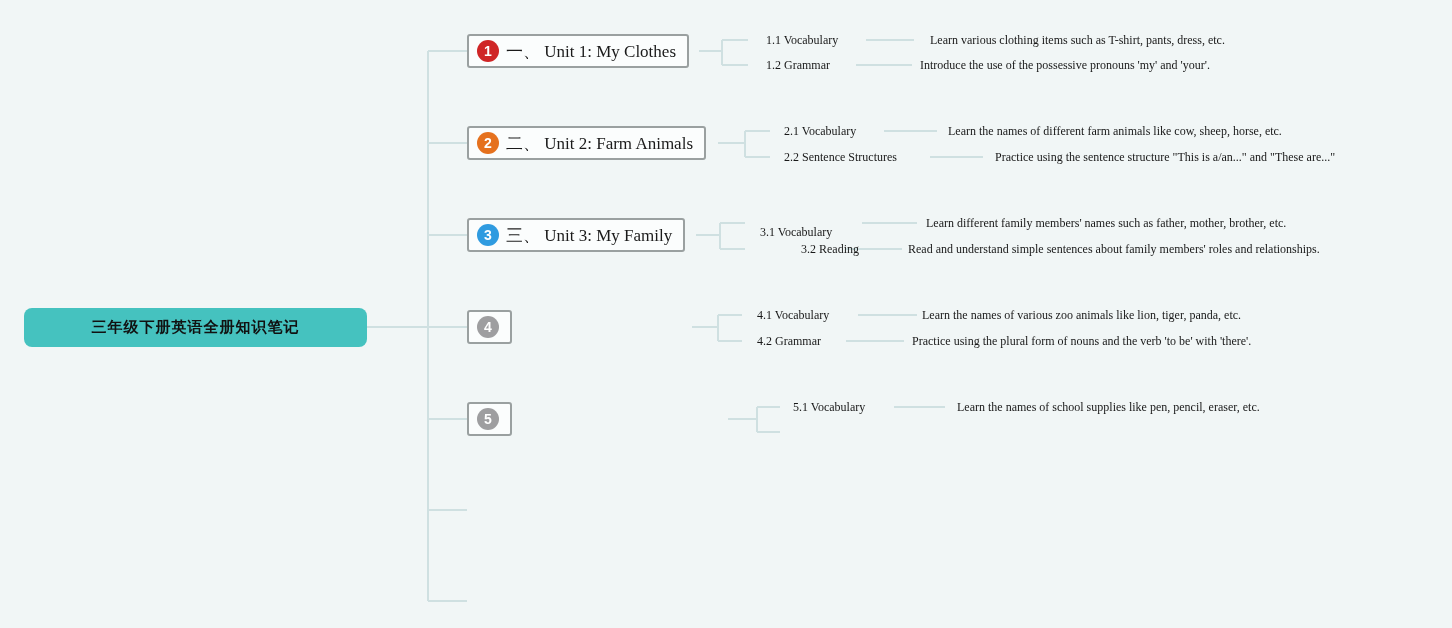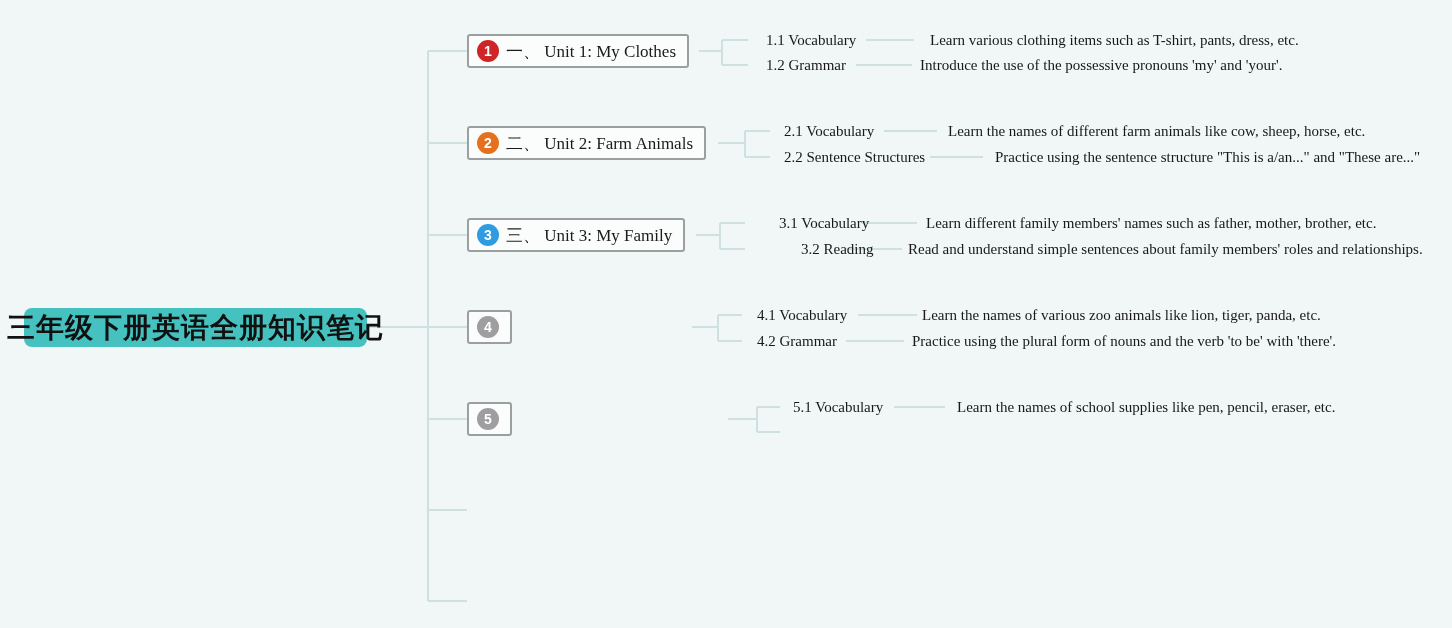--- a/index.html
+++ b/index.html
@@ -14,21 +14,21 @@
     overflow:hidden;
   }
   svg.connectors{position:absolute;left:0;top:0;width:1452px;height:628px;}
   svg.connectors path{stroke:#cfe0e1;stroke-width:2;fill:none;}
 
   .root-node{
     position:absolute;left:24px;top:308px;width:343px;height:39px;
     background:#45c2bf;border-radius:8px;
     display:flex;align-items:center;justify-content:center;
     font-family:"Liberation Sans", sans-serif;
-    font-weight:bold;font-size:28px;color:#111;
+    font-weight:bold;font-size:15px;color:#111;
     letter-spacing:1px;white-space:nowrap;
     box-sizing:border-box;
   }
   .unit-node{
     position:absolute;height:34px;left:467px;
     background:#fbfdfd;border:2px solid #9aa0a0;border-radius:3px;
     display:flex;align-items:center;gap:7px;
     padding:0 11px 0 8px;box-sizing:border-box;
     font-size:17px;color:#1a1a1a;white-space:nowrap;
   }
@@ -38,21 +38,21 @@
     color:#fff;font-family:"Liberation Sans", sans-serif;
     font-weight:bold;font-size:14px;flex:0 0 22px;
   }
   .badge.red{background:#cf2526;}
   .badge.orange{background:#e5711e;}
   .badge.blue{background:#2f9be0;}
   .badge.gray{background:#9e9ea0;}
 
   .subtopic,.descline{
     position:absolute;height:20px;line-height:20px;
-    font-size:15px;color:#181818;white-space:nowrap;
+    font-size:12px;color:#181818;white-space:nowrap;
   }
 </style>
 </head>
 <body>
 
 <div class="canvas">
 
   <svg class="connectors" viewBox="0 0 1452 628">
 
     <path d="M367 327 H428"></path>
@@ -100,21 +100,21 @@
   </div>
   <div class="subtopic" style="left:784px;top:121px;">2.1 Vocabulary</div>
   <div class="descline" style="left:948px;top:121px;">Learn the names of different farm animals like cow, sheep, horse, etc.</div>
   <div class="subtopic" style="left:784px;top:147px;">2.2 Sentence Structures</div>
   <div class="descline" style="left:995px;top:147px;">Practice using the sentence structure "This is a/an..." and "These are..."</div>
 
   <div class="unit-node" style="top:218px;">
     <span class="badge blue">3</span>
     <span>三、 Unit 3: My Family</span>
   </div>
-  <div class="subtopic" style="left:760px;top:213px;margin-left:19px;">3.1 Vocabulary</div>
+  <div class="subtopic" style="left:760px;top:222px;">3.1 Vocabulary</div>
   <div class="descline" style="left:926px;top:213px;">Learn different family members' names such as father, mother, brother, etc.</div>
   <div class="subtopic" style="left:760px;top:239px;margin-left:41px;">3.2 Reading</div>
   <div class="descline" style="left:908px;top:239px;">Read and understand simple sentences about family members' roles and relationships.</div>
 
   <div class="unit-node" style="top:310px;">
     <span class="badge gray">4</span>
   </div>
   <div class="subtopic" style="left:757px;top:305px;">4.1 Vocabulary</div>
   <div class="descline" style="left:922px;top:305px;">Learn the names of various zoo animals like lion, tiger, panda, etc.</div>
   <div class="subtopic" style="left:757px;top:331px;">4.2 Grammar</div>

